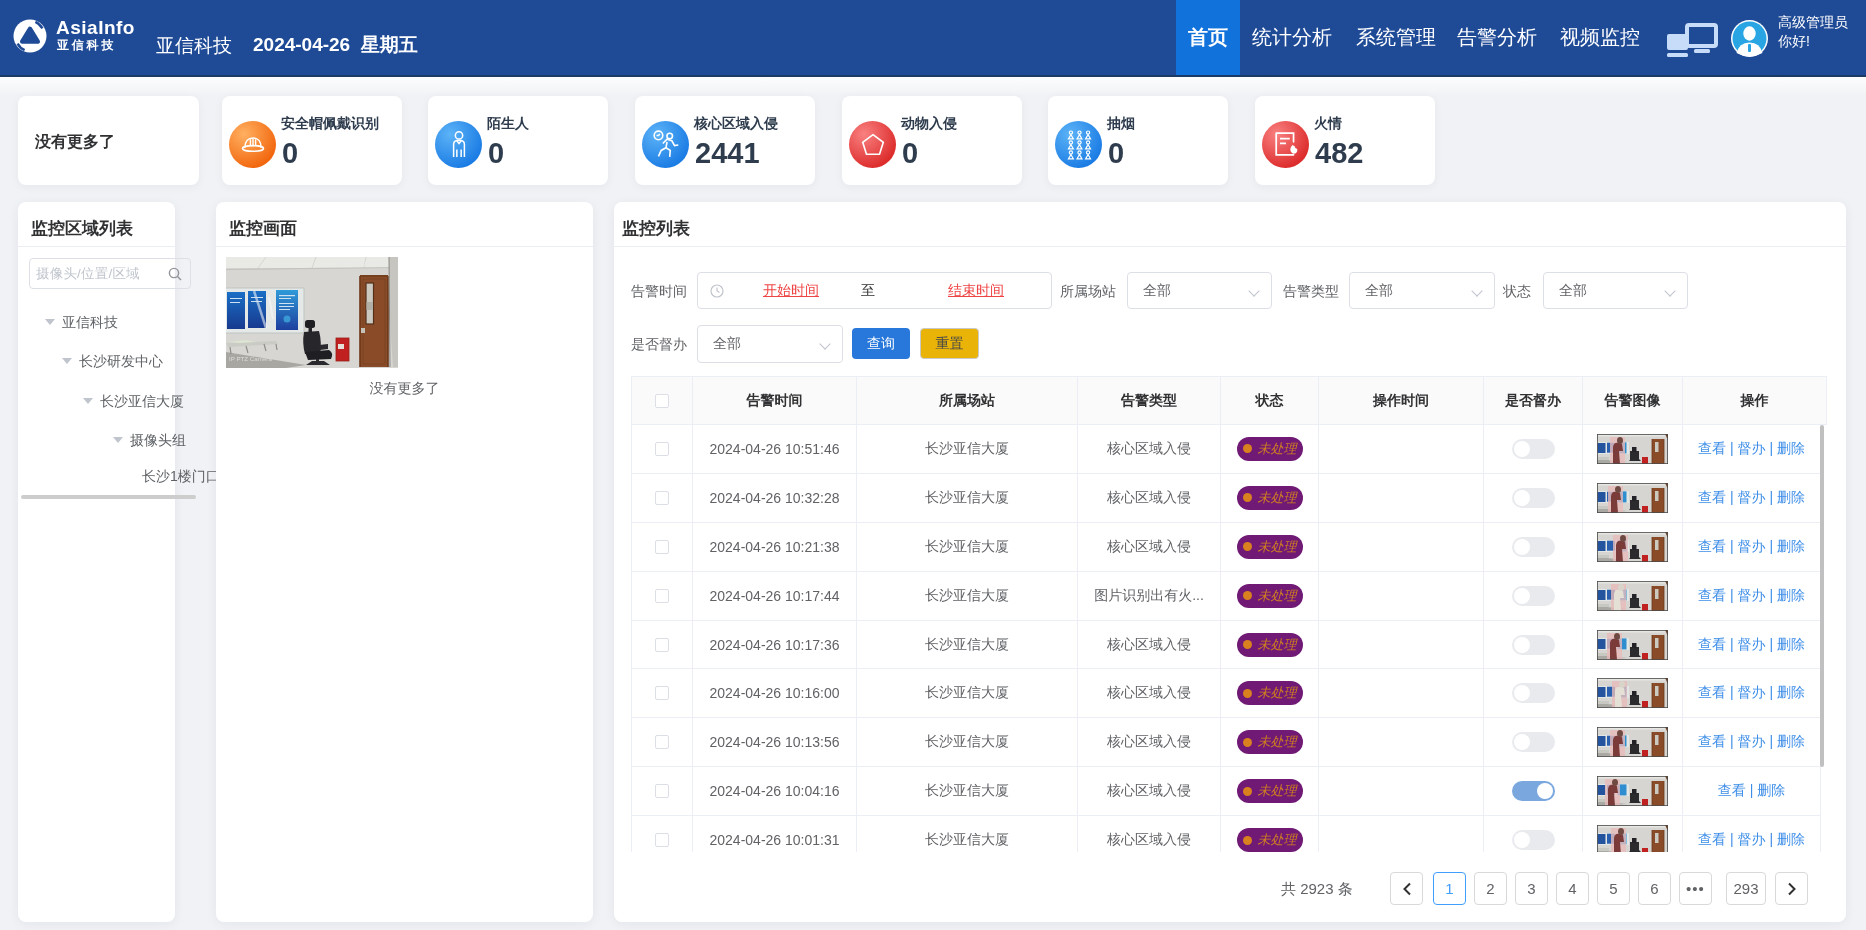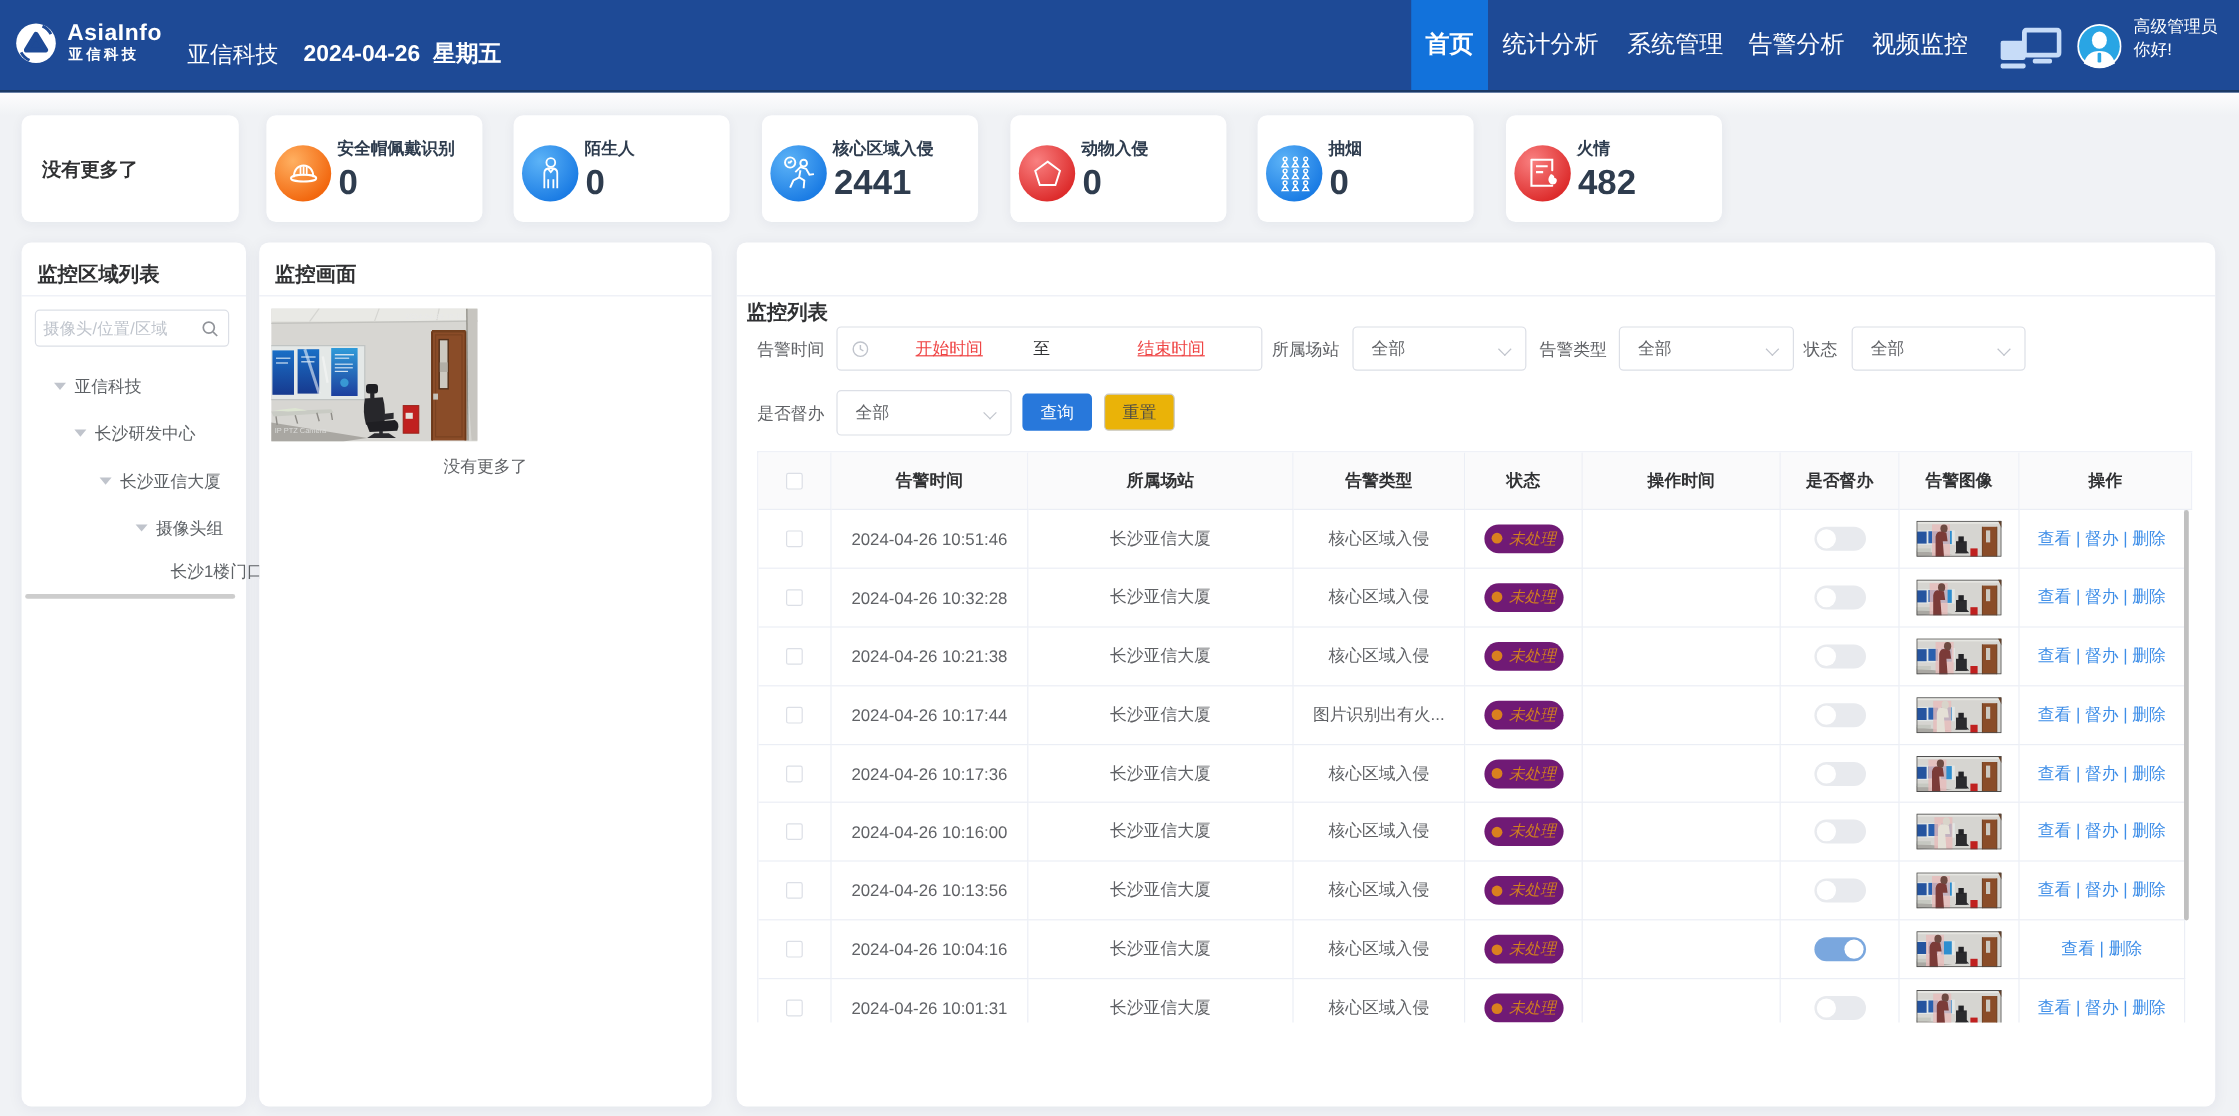--- a/index.html
+++ b/index.html
@@ -164,21 +164,21 @@
   <div class="ic" style="background:radial-gradient(circle at 32% 28%,#f98080,#dd2c2c 75%);"></div>
   <svg class="abs" style="left:19px;top:35px;" width="25" height="26" viewBox="0 0 23 24" fill="none" stroke="#fff" stroke-width="1.6">
     <path d="M2 2 L18 2 L18 10 M18 22 L2 22 L2 2" stroke-linecap="round"></path>
     <path d="M5.5 7 L14.5 7 M5.5 11.5 L11 11.5"></path>
     <path d="M17 13 Q14 16.5 15.5 19 Q16.3 20.8 18 21 Q20.5 21.2 21.3 19 Q22.2 16.2 19.5 15.8 Q20 14.3 17 13 Z" fill="#fff" stroke="none"></path>
   </svg>
   <div class="lb">火情</div>
   <div class="num">482</div>
 </div>
 
-<div class="panel" style="left:18px;width:187px;">
+<div class="panel" style="left:18px;width:157px;">
   <div class="ptitle">监控区域列表</div>
   <div class="pdiv"></div>
   <div id="searchbox">
     <span>摄像头/位置/区域</span>
     <svg class="abs" style="right:8px;top:8px;" width="14" height="14" viewBox="0 0 14 14" fill="none" stroke="#909399" stroke-width="1.4">
       <circle cx="6" cy="6" r="4.6"></circle>
         <path d="M9.5 9.5 L13 13"></path>
     </svg>
   </div>
   <div class="tnode" style="left:27px;top:112px;"><span class="tri"></span>亚信科技</div>
@@ -254,21 +254,21 @@
     <rect x="135" y="71" width="4" height="5" fill="#c5c2ba"></rect>
     <path d="M163 0 L172 0 L172 110 L167 110 Q163 60 163 0 Z" fill="#c7c5c0"></path>
     <path d="M163 0 L164 110" stroke="#8a8880" stroke-width="1"></path>
     <text x="112" y="9" font-size="6.2" fill="#e8e8e8" font-family="Liberation Sans">2024-04-26 15:28</text>
     <text x="3" y="104" font-size="6.2" fill="#dcdcda" font-family="Liberation Sans">IP PTZ Camera</text>
   </svg>
   <div id="nomore">没有更多了</div>
 </div>
 
 <div class="panel" style="left:614px;width:1232px;">
-  <div class="ptitle" style="left:8px;margin-top:32px;">监控列表</div>
+  <div class="ptitle" style="left:8px;">监控列表</div>
   <div class="pdiv"></div>
 
   <div class="flabel" style="left:17px;top:81px;">告警时间</div>
   <div class="finput" style="left:83px;top:70px;width:355px;">
     <svg class="abs" style="left:12px;top:11px;" width="14" height="14" viewBox="0 0 14 14" fill="none" stroke="#c0c4cc" stroke-width="1.2">
       <circle cx="7" cy="7" r="6"></circle>
         <path d="M7 3.5 L7 7 L9.5 8.5"></path>
     </svg>
     <span class="abs ph" style="left:65px;top:9px;">开始时间</span>
     <span class="abs" style="left:163px;top:9px;color:#303133;">至</span>
@@ -687,13 +687,30 @@
   <rect x="0.4" y="0.4" width="70.2" height="29.2" fill="none" stroke="#4a4a4a" stroke-width="0.8"></rect>
  </svg>
         </div>
         <div>
           <span class="lnk">查看 | 督办 | 删除</span>
         </div>
       </div>
     </div>
   <div style="position:absolute;left:1206px;top:223px;width:4px;height:342px;background:#c0c0c0;border-radius:2px;"></div>
 
+  <div id="pager">
+    <span style="position:absolute;left:667px;top:8px;">共 2923 条</span>
+    <div class="pg" style="left:776px;width:33px;"><svg width="10" height="14" viewBox="0 0 10 14" style="margin-top:9px;">
+          <path d="M8 1.5 L2.5 7 L8 12.5" fill="none" stroke="#303133" stroke-width="2"></path>
+        </svg></div>
+    <div class="pg act" style="left:819px;width:33px;">1</div>
+    <div class="pg" style="left:860px;width:33px;">2</div>
+    <div class="pg" style="left:901px;width:33px;">3</div>
+    <div class="pg" style="left:942px;width:33px;">4</div>
+    <div class="pg" style="left:983px;width:33px;">5</div>
+    <div class="pg" style="left:1024px;width:33px;">6</div>
+    <div class="pg" style="left:1065px;width:33px;letter-spacing:1px;">•••</div>
+    <div class="pg" style="left:1112px;width:40px;">293</div>
+    <div class="pg" style="left:1161px;width:33px;"><svg width="10" height="14" viewBox="0 0 10 14" style="margin-top:9px;">
+          <path d="M2 1.5 L7.5 7 L2 12.5" fill="none" stroke="#303133" stroke-width="2"></path>
+        </svg></div>
+  </div>
 </div>
 
 </body></html>

